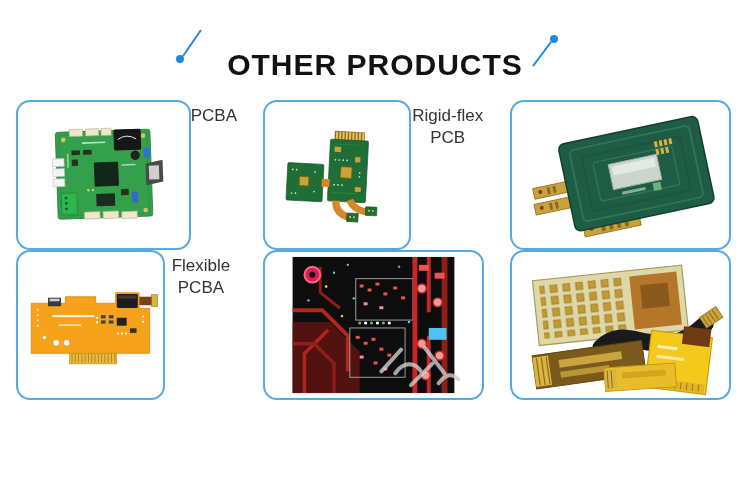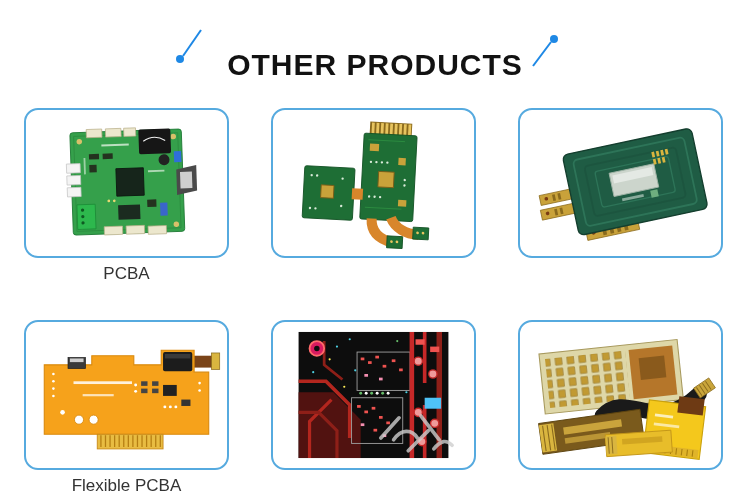--- a/index.html
+++ b/index.html
@@ -24,21 +24,21 @@
     font-size:30px;font-weight:700;color:#121212;letter-spacing:1px;
     white-space:nowrap;
   }
   
   .grid{
     position:absolute;top:100px;left:16px;width:715px;
     display:grid;
     grid-template-columns:repeat(3,1fr);
     column-gap:26px;
   }
-  .card{margin:8px;display:flex;flex-direction:column;cursor:pointer;}
+  .card{margin:0;display:flex;flex-direction:row;cursor:pointer;}
   .imgbox{
     box-sizing:border-box;
     height:150px;
     border:2px solid #56aadf;
     border-radius:14px;
     background:#ffffff;
     overflow:hidden;
   }
   .imgbox svg{display:block;width:100%;height:100%;}
   .label{
@@ -186,20 +186,21 @@
             <rect x="128" y="130" width="17" height="13" fill="#1e6e35" stroke="#145226" stroke-width="1"></rect>
             <circle cx="133" cy="136" r="1.5" fill="#e7c45f"></circle>
               <circle cx="139" cy="136" r="1.5" fill="#e7c45f"></circle>
             <path d="M131,110 C136,121 148,127 162,127" stroke="#d8862b" stroke-width="11" fill="none"></path>
             <rect x="156" y="119" width="17" height="13" fill="#1e6e35" stroke="#145226" stroke-width="1"></rect>
             <circle cx="161" cy="125" r="1.5" fill="#e7c45f"></circle>
               <circle cx="167" cy="125" r="1.5" fill="#e7c45f"></circle>
           </g>
         </svg>
       </div>
+      <figcaption class="label">Rigid-flex PCB</figcaption>
     </figure>
 
     <figure class="card">
       <div class="imgbox">
         <svg viewBox="0 0 220 146" xmlns="http://www.w3.org/2000/svg">
           <g transform="rotate(-12 110 73)">
 
             <rect x="20" y="68" width="40" height="11" fill="#c9a23a" stroke="#8a6a1d" stroke-width="0.8"></rect>
             <circle cx="27" cy="73" r="2" fill="#7a3b12"></circle>
               <rect x="34" y="70" width="3" height="7" fill="#8a6a1d"></rect>

